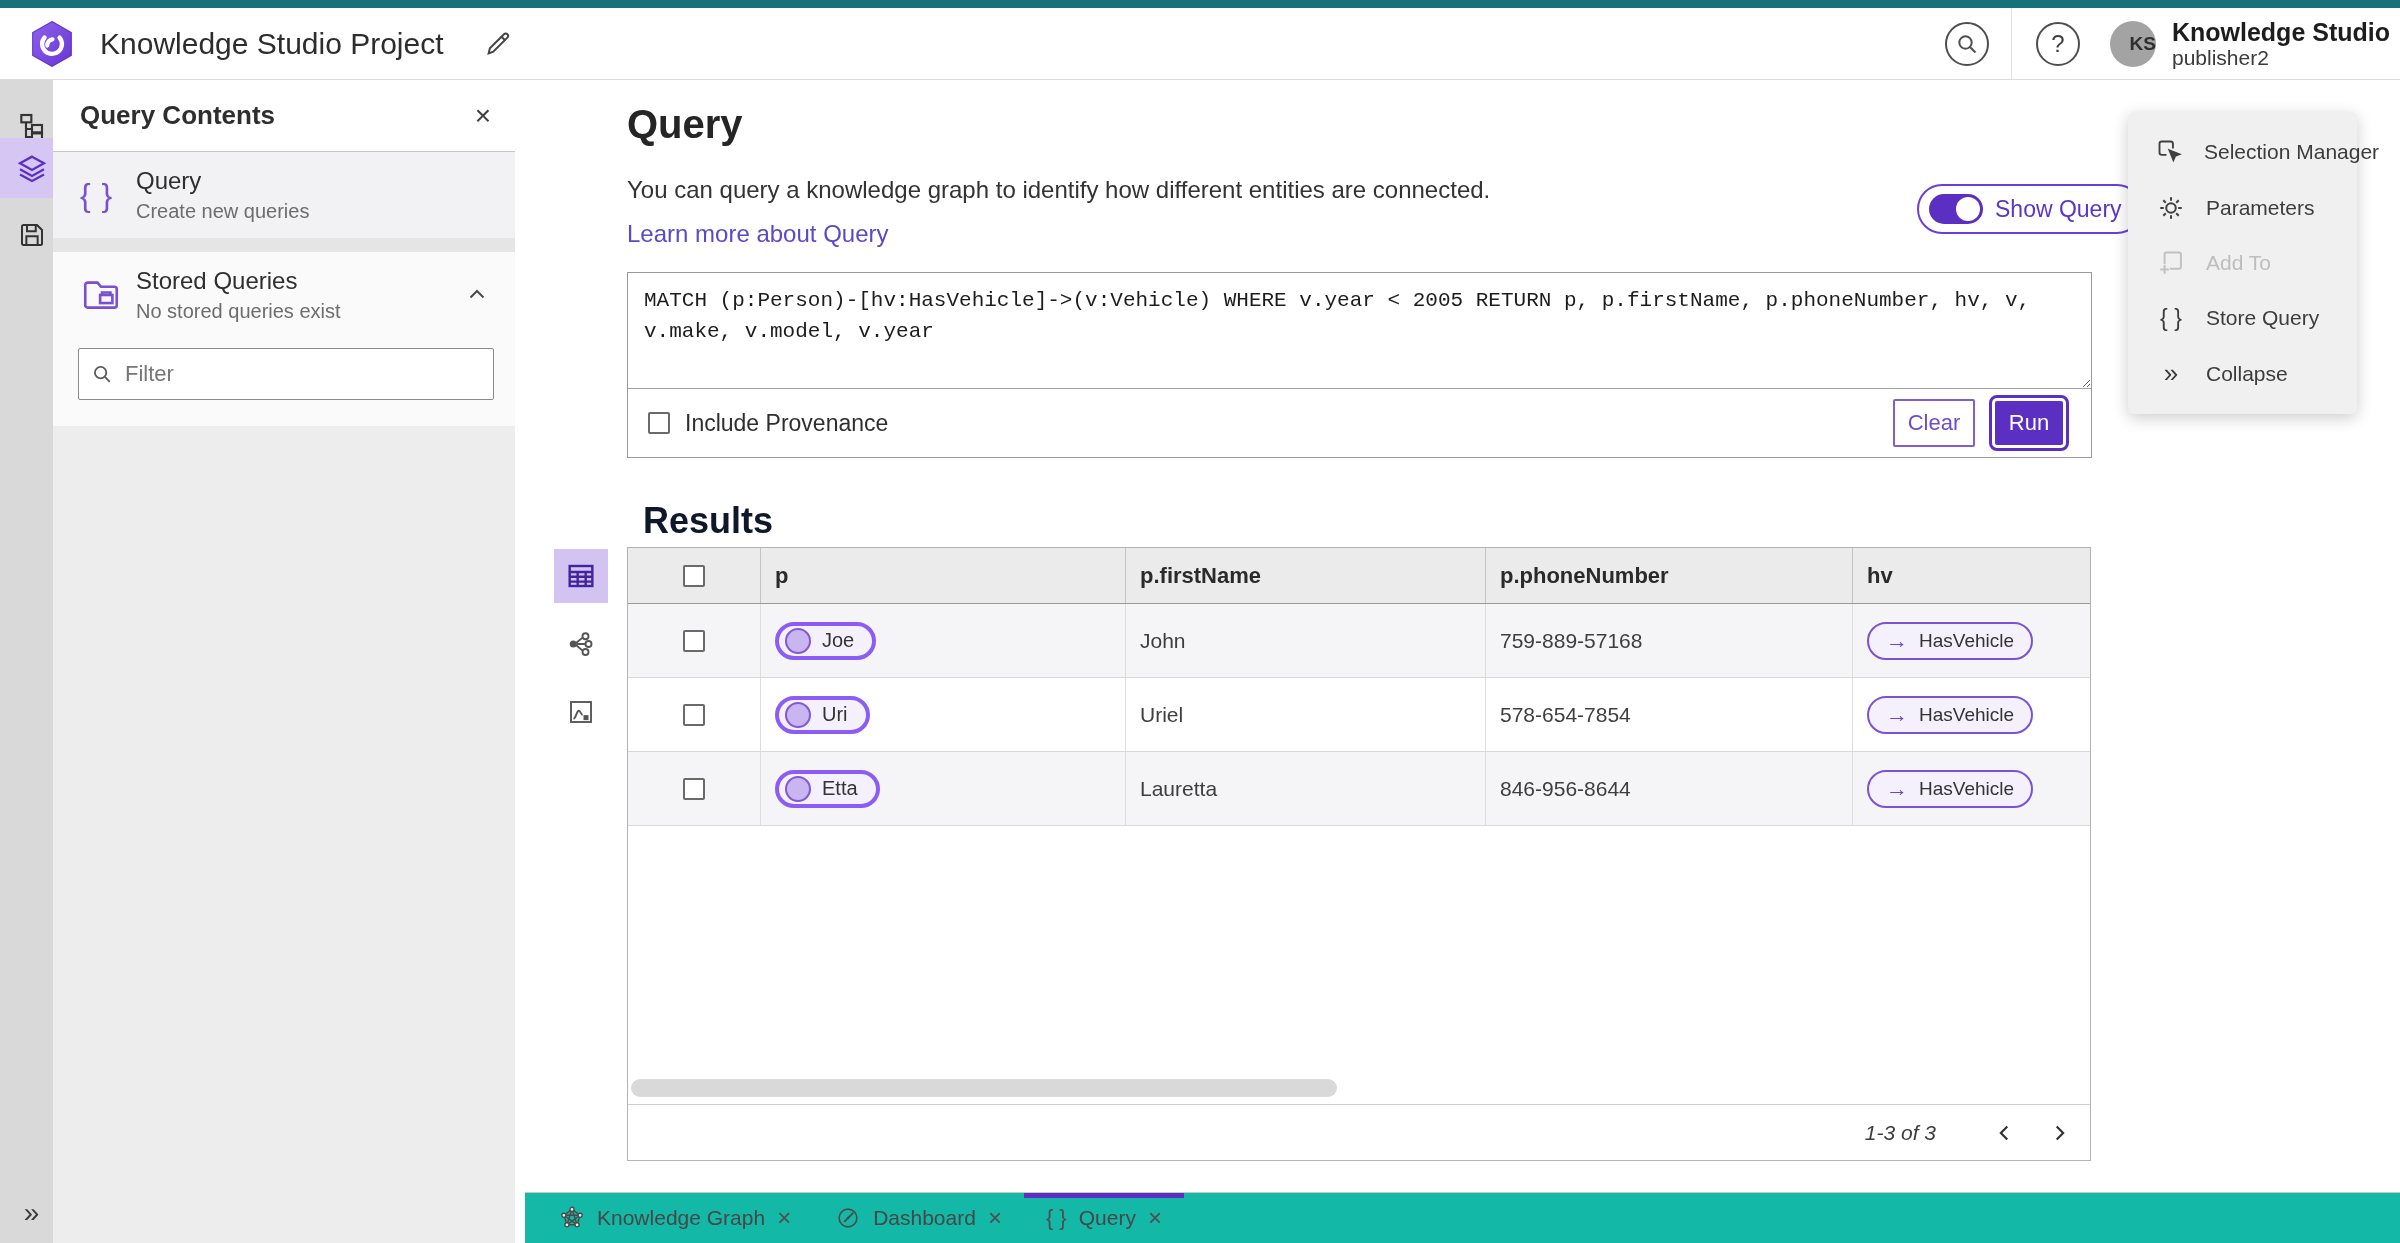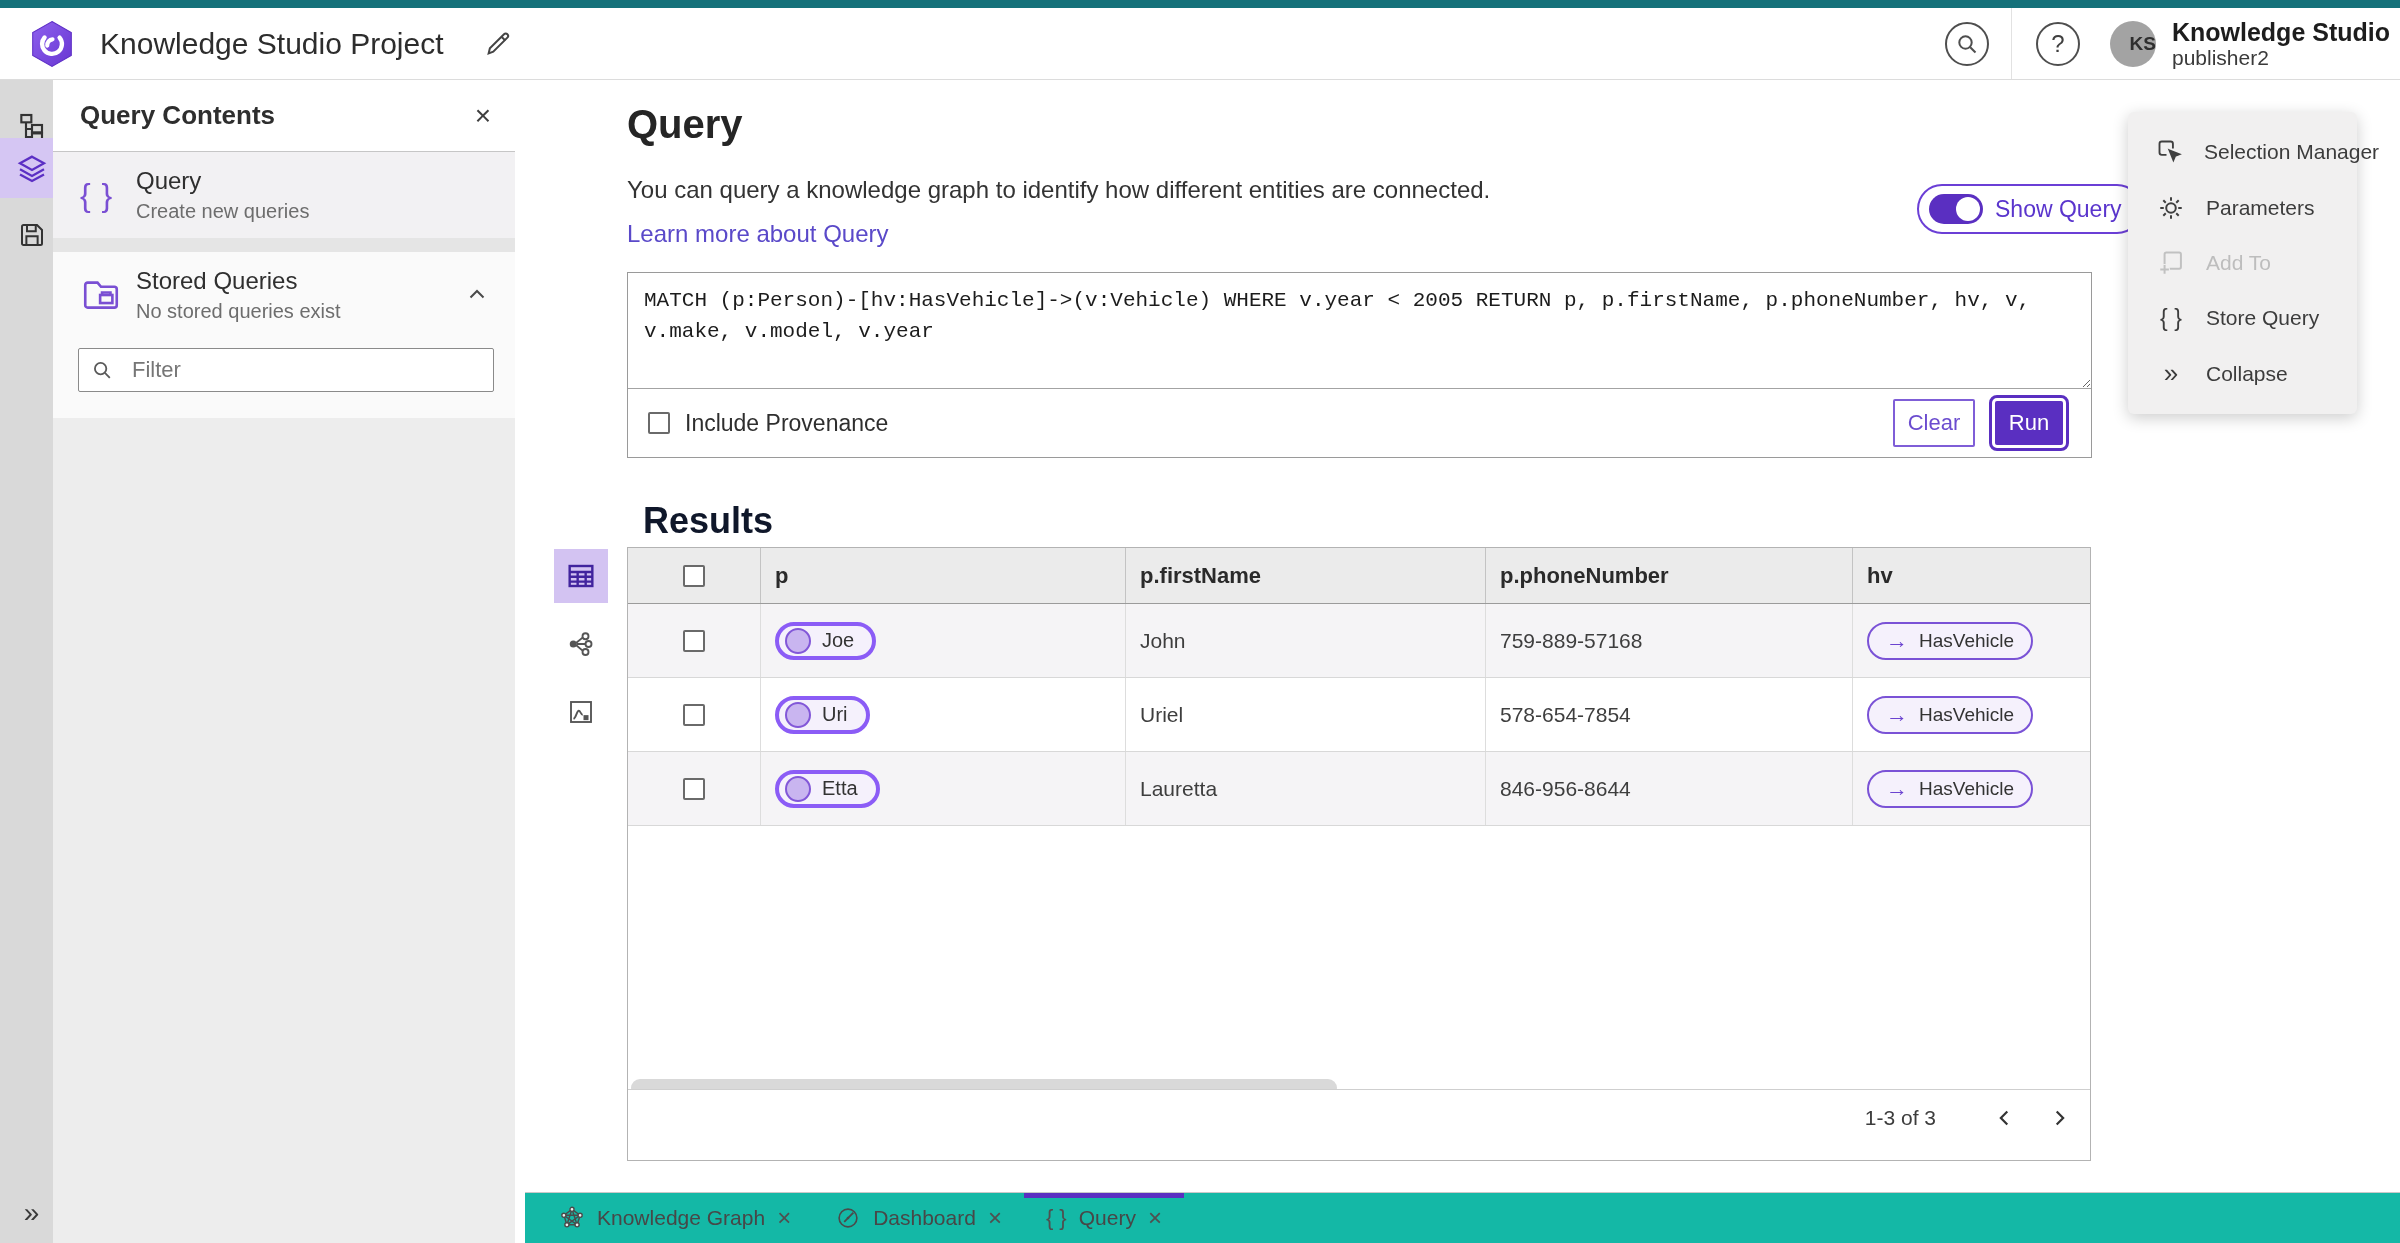--- a/index.html
+++ b/index.html
@@ -44,22 +44,22 @@
   .cp-item{display:flex;align-items:center;padding-left:27px;height:86px;}
   .cp-item-query{background:#f2f1f3;}
   .cp-gap{height:14px;background:#e5e5e5;}
   .cp-white{background:#fafafa;padding-bottom:26px;}
   .cp-icon{width:56px;flex:none;display:flex;align-items:center;}
   .braces-purple{font-size:32px;font-weight:500;color:#7a4fd3;letter-spacing:1px;}
   .cp-text{display:flex;flex-direction:column;}
   .cp-item-label{font-size:24px;color:#2f2f2f;}
   .cp-item-sub{font-size:20px;color:#6d6d6d;margin-top:5px;}
   .cp-chevron{margin-left:auto;margin-right:26px;}
-  .filter-box{margin:10px 21px 0 25px;height:44px;background:#fff;border:1px solid #8a8a8a;border-radius:2px;
-              display:flex;align-items:center;padding:0 12px;gap:7px;}
+  .filter-box{margin:10px 21px 0 25px;height:52px;background:#fff;border:1px solid #8a8a8a;border-radius:2px;
+              display:flex;align-items:center;padding:0 12px;}
   .filter-input{border:none;outline:none;font-size:22px;color:#333;width:100%;margin-left:10px;background:transparent;}
   .filter-input::placeholder{color:#767676;}
 
   
   .main{position:absolute;left:525px;top:80px;width:1875px;height:1112px;background:#fff;}
   .query-heading{position:absolute;left:102px;top:22px;font-size:40px;font-weight:bold;color:#252525;margin:0;}
   .desc{position:absolute;left:102px;top:96px;font-size:24px;color:#333;}
   .learn-link{position:absolute;left:102px;top:140px;font-size:24px;color:#5a49c9;text-decoration:none;}
   .show-pill{position:absolute;left:1392px;top:104px;height:50px;display:flex;align-items:center;gap:12px;
              padding:0 18px 0 10px;border:2px solid #6b3fd6;border-radius:26px;background:#fff;}
@@ -99,22 +99,22 @@
   .col-hv{flex:1;border-right:none;}
   .epill{display:inline-flex;align-items:center;gap:11px;height:38px;padding:0 18px 0 6px;
          border:4px solid #8b5cf6;border-radius:20px;background:#f5f1fc;}
   .ecircle{width:26px;height:26px;border-radius:50%;background:#c9b5f0;border:2px solid #8257d8;flex:none;}
   .elabel{font-size:20px;color:#333;}
   .hpill{display:inline-flex;align-items:center;gap:11px;height:38px;padding:0 17px;
          border:2px solid #7a52d6;border-radius:20px;background:#f5f1fc;}
   .harrow{color:#6b43d0;font-size:22px;line-height:1;}
   .hlabel{font-size:19px;color:#333;}
   .hscroll{position:absolute;left:3px;top:531px;width:706px;height:18px;border-radius:9px;background:#d9d9d9;}
-  .tfoot{position:absolute;left:0;bottom:15px;width:100%;height:56px;border-top:1px solid #cfcfcf;
-         display:flex;align-items:center;justify-content:flex-end;background:#fff;}
+  .tfoot{position:absolute;left:0;bottom:0;width:100%;height:56px;border-top:1px solid #cfcfcf;
+         display:flex;align-items:center;justify-content:flex-end;background:#fff;font-style:italic;}
   .pag-label{font-size:21px;color:#3d3d3d;margin-right:46px;}
   .pag-btn{width:46px;height:46px;display:flex;align-items:center;justify-content:center;margin-right:8px;}
 
   
   .right-panel{position:absolute;left:2128px;top:112px;width:229px;height:302px;background:#f1f0f0;
                border-radius:6px;box-shadow:0 4px 16px rgba(0,0,0,.2);display:flex;flex-direction:column;
                justify-content:space-evenly;padding:10px 0;z-index:10;}
   .rp-item{display:flex;align-items:center;padding-left:28px;gap:20px;height:50px;}
   .rp-icon{width:30px;display:flex;justify-content:center;align-items:center;}
   .rp-label{font-size:21px;color:#3c3c3c;white-space:nowrap;}

